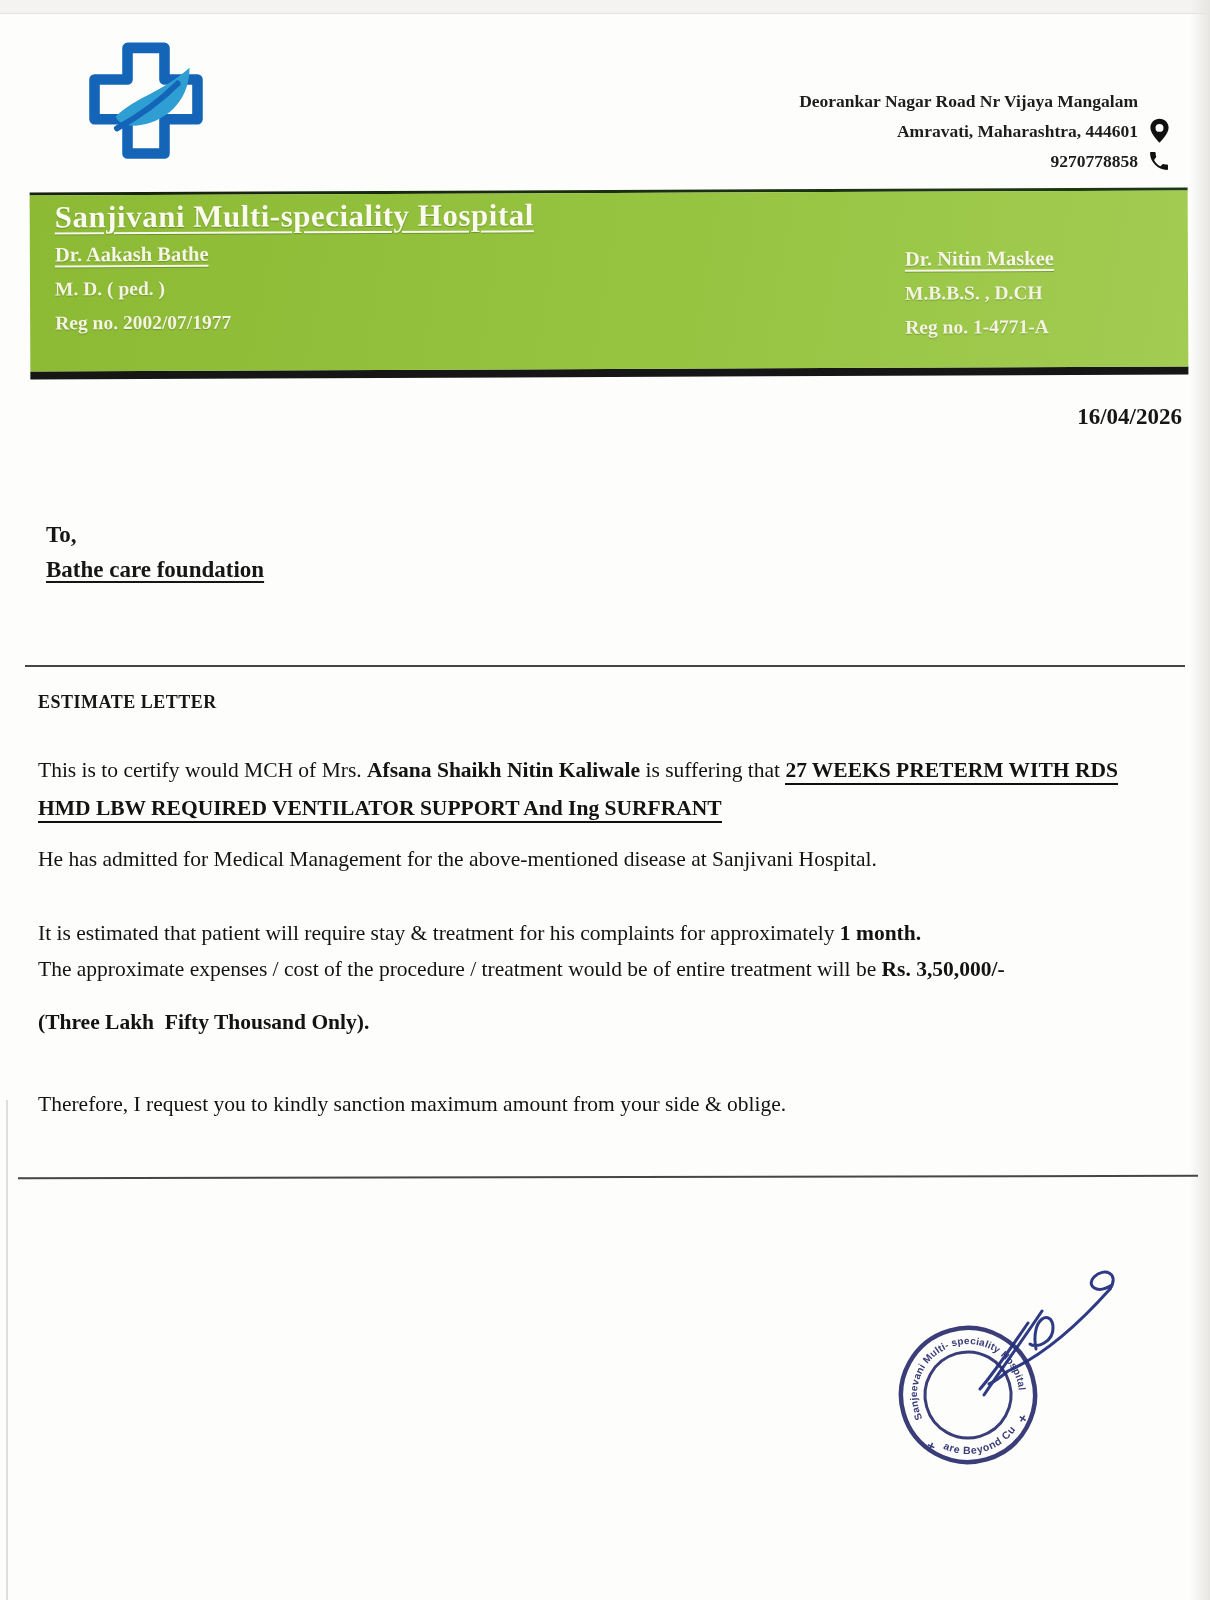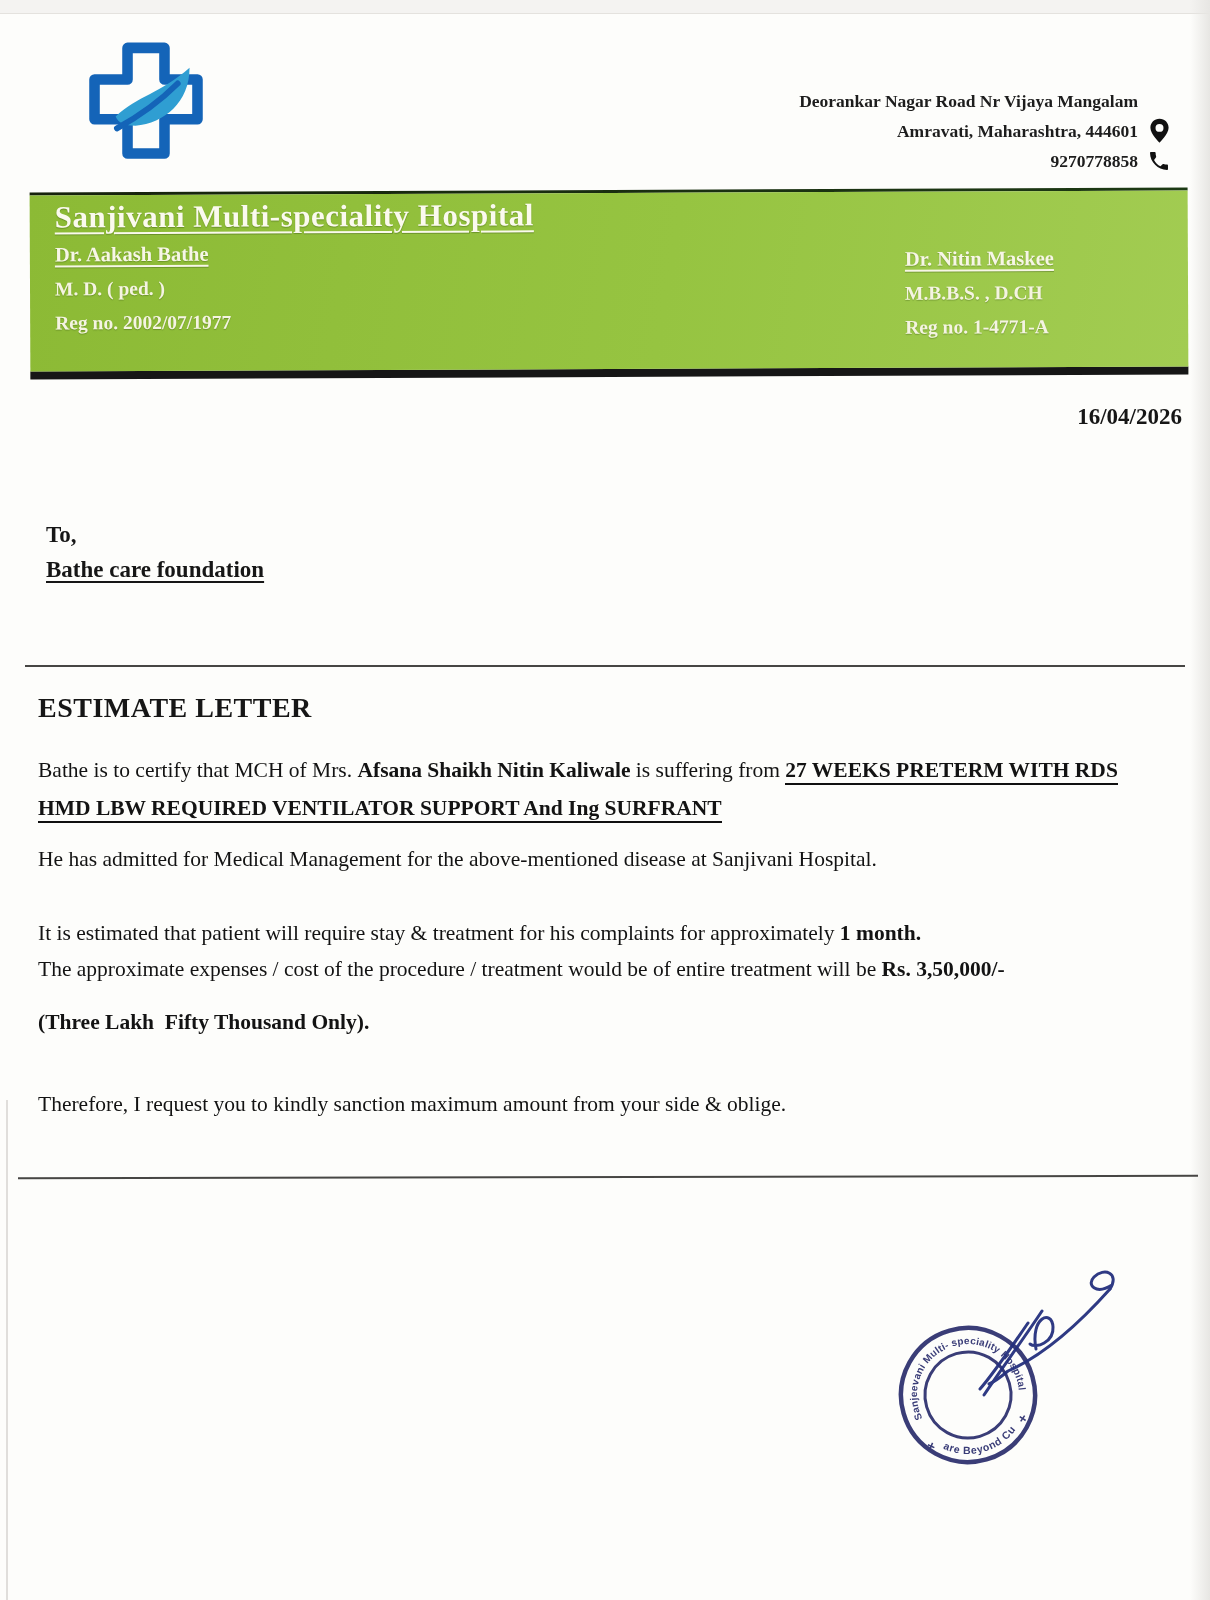--- a/index.html
+++ b/index.html
@@ -42,21 +42,21 @@
   .doc-line{font-size:19.5px;font-weight:bold;color:#f5f4e2;margin-top:12px;text-shadow:0 1px 1px rgba(60,90,20,.4);}
   .doc-right{position:absolute;left:875px;top:56px;}
 
   
   .date-line{position:absolute;top:404px;right:28px;font-size:23px;font-weight:bold;}
   .recipient{position:absolute;left:38px;top:517px;font-size:23px;font-weight:bold;line-height:35px;margin-left:8px;}
   .recipient-name{text-decoration:underline;text-decoration-thickness:2px;text-underline-offset:4px;}
   .divider{position:absolute;height:2px;background:#2e2c2a;opacity:.88;}
   .divider-1{left:25px;top:665px;width:1160px;}
   .divider-2{left:18px;top:1176px;width:1180px;transform:rotate(-0.12deg);}
-  .heading{position:absolute;left:38px;top:692px;font-size:28px;font-weight:bold;letter-spacing:.5px;}
+  .heading{position:absolute;left:38px;top:692px;font-size:18px;font-weight:bold;letter-spacing:.5px;}
   .para{position:absolute;left:38px;width:1150px;font-size:21.5px;line-height:38px;color:#131313;}
   .p1{top:751px;}
   .p2{top:840px;}
   .p3{top:914px;}
   .p4{top:950px;}
   .p5{top:1003px;font-weight:bold;white-space:pre-wrap;}
   .p6{top:1085px;}
   .b{font-weight:bold;}
   .bu{font-weight:bold;border-bottom:2.5px solid #101010;padding-bottom:1px;}
 
@@ -122,21 +122,21 @@
 
   <div class="recipient">
     <div>To,</div>
     <div class="recipient-name">Bathe care foundation</div>
   </div>
 
   <div class="divider divider-1"></div>
 
   <div class="heading">ESTIMATE LETTER</div>
 
-  <div class="para p1"><span>Bathe is to certify that MCH of Mrs. </span><span class="b">Afsana Shaikh Nitin Kaliwale</span><span> is suffering from </span><span class="bu">27 WEEKS PRETERM WITH RDS</span><br><span class="bu">HMD LBW REQUIRED VENTILATOR SUPPORT And Ing SURFRANT</span></div>
+  <div class="para p1"><span>This is to certify would MCH of Mrs. </span><span class="b">Afsana Shaikh Nitin Kaliwale</span><span> is suffering that </span><span class="bu">27 WEEKS PRETERM WITH RDS</span><br><span class="bu">HMD LBW REQUIRED VENTILATOR SUPPORT And Ing SURFRANT</span></div>
 
   <div class="para p2">He has admitted for Medical Management for the above-mentioned disease at Sanjivani Hospital.</div>
 
   <div class="para p3"><span>It is estimated that patient will require stay &amp; treatment for his complaints for approximately </span><span class="b">1 month.</span></div>
 
   <div class="para p4"><span>The approximate expenses / cost of the procedure / treatment would be of entire treatment will be </span><span class="b">Rs. 3,50,000/-</span></div>
 
   <div class="para p6">Therefore, I request you to kindly sanction maximum amount from your side &amp; oblige.</div>
 
   <div class="para p5">(Three Lakh  Fifty Thousand Only).</div>

